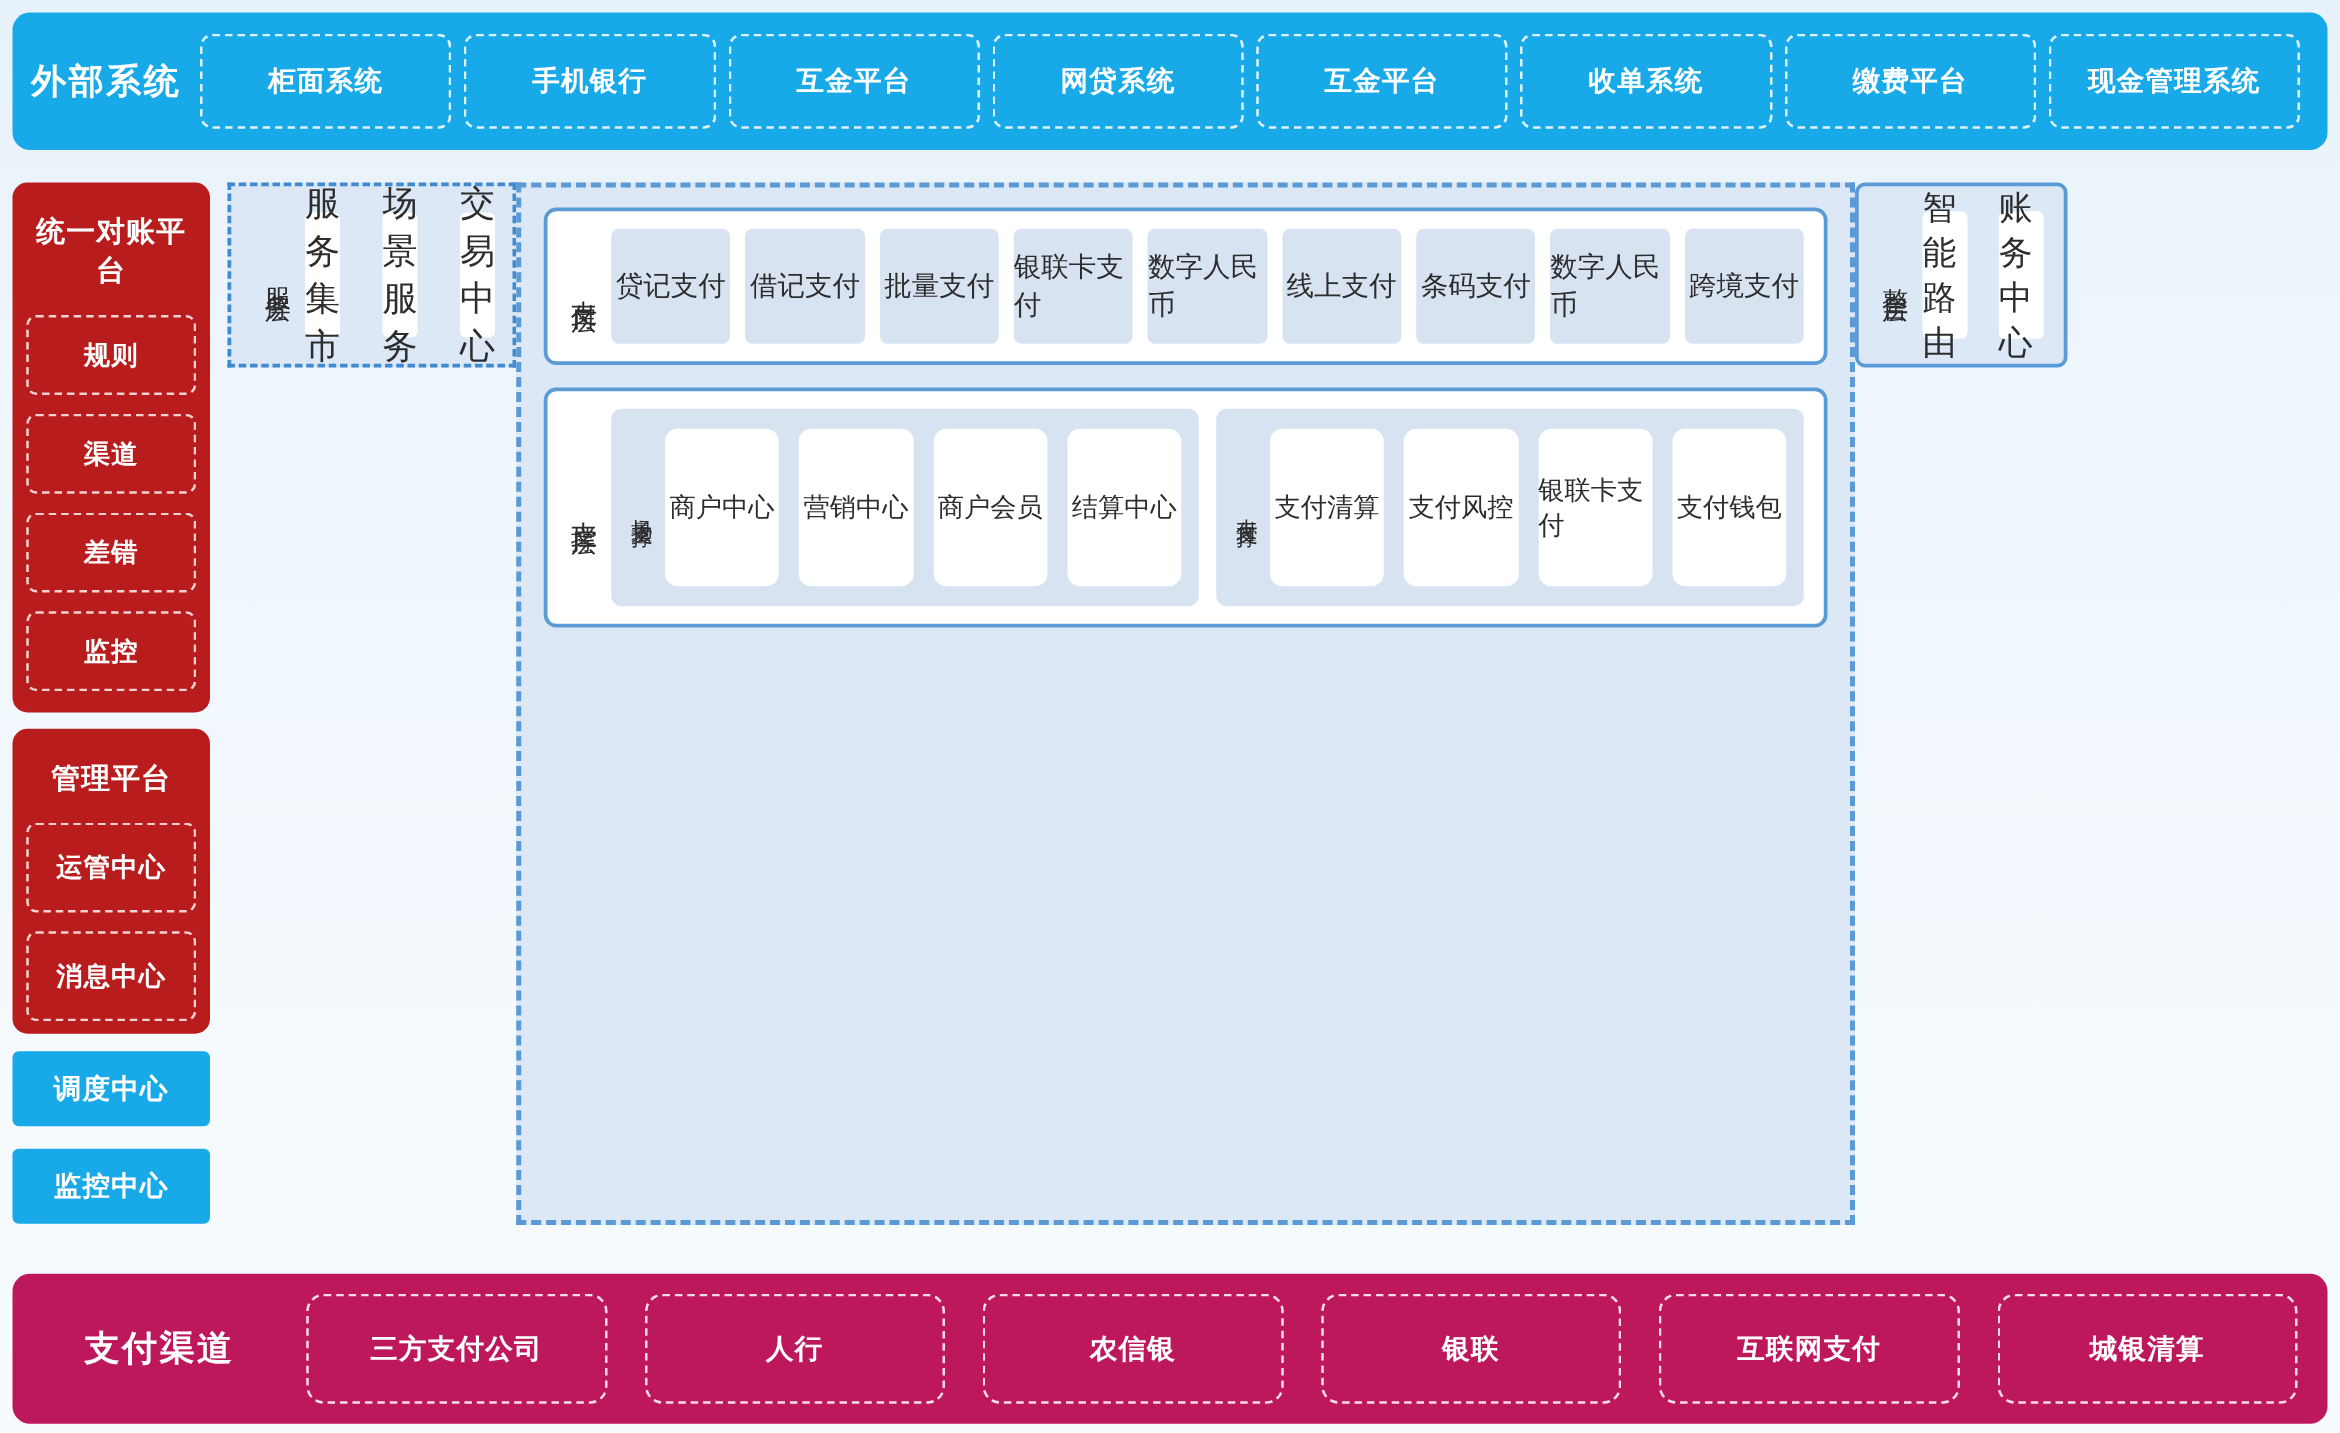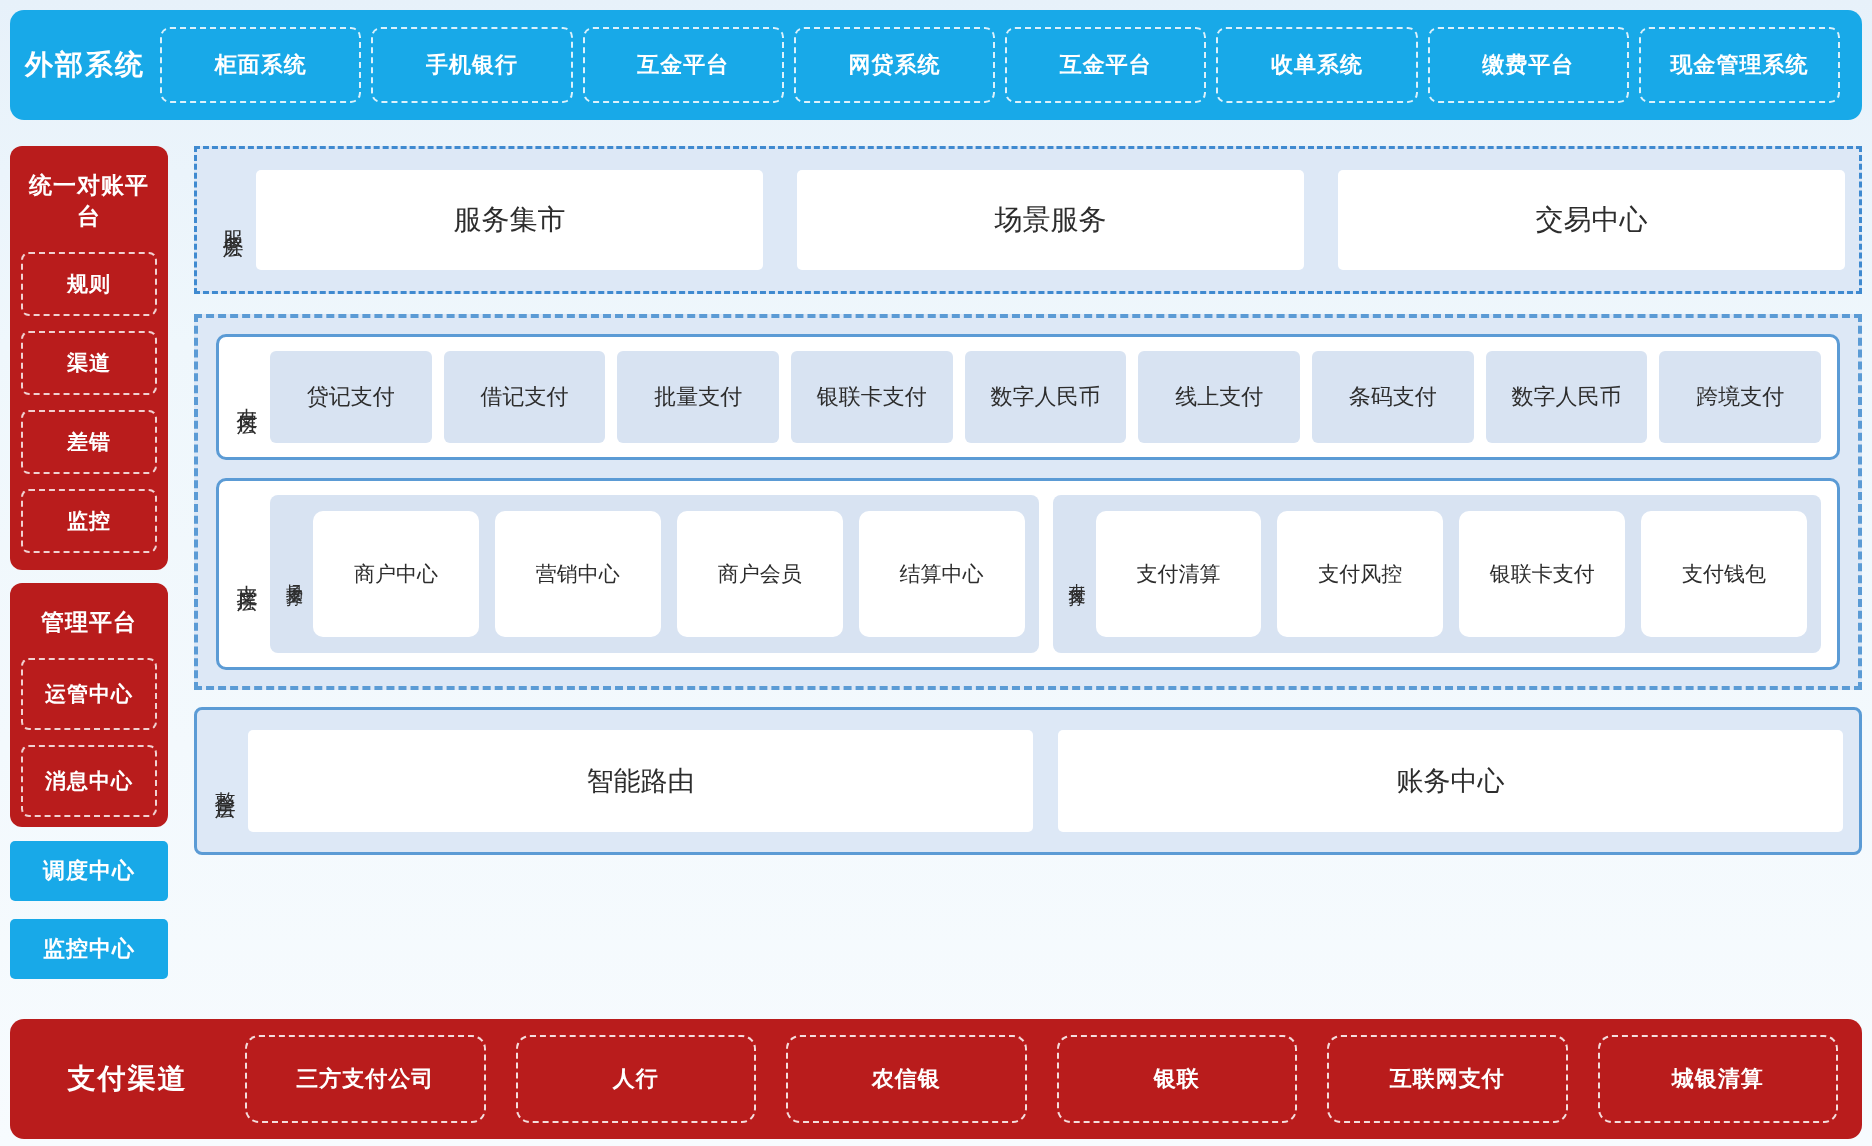--- a/index.html
+++ b/index.html
@@ -44,21 +44,21 @@
   }
   .side-card.tall{height:424px;flex:0 0 424px;margin-bottom:13px;}
   .side-card.short{height:244px;flex:0 0 244px;margin-bottom:14px;}
   .side-card.short .side-item{height:68px;}
   .solo-block{
     height:60px;flex:0 0 60px;background:#18a9e8;border-radius:5px;
     display:flex;align-items:center;justify-content:center;
     color:#fff;font-size:22px;font-weight:bold;letter-spacing:1px;margin-bottom:18px;
   }
 
-  .main{flex:1;display:flex;flex-direction:column;margin-left:12px;}
+  .main{flex:1;display:flex;flex-direction:row;}
 
   .v-label{
     writing-mode:vertical-rl;text-orientation:upright;
     font-size:21px;color:#2d2d2d;letter-spacing:4px;
     margin:0 12px;flex:0 0 auto;line-height:1;
   }
   .v-label.small{font-size:17px;letter-spacing:2px;margin:0 10px 0 16px;}
 
   .service-layer{
     flex:0 0 142px;height:142px;border:3px dashed #3f8ad0;background:#dde8f6;
@@ -96,21 +96,21 @@
 
   .integration{
     flex:0 0 142px;height:142px;border:3px solid #5b9bd5;border-radius:8px;
     background:#dde8f6;display:flex;align-items:center;padding:0 16px 0 6px;
   }
   .integration-boxes{flex:1;display:flex;gap:25px;}
   .integration .white-box{height:102px;font-size:27px;}
 
   
   .bottombar{
-    height:120px;flex:0 0 120px;background:#b91c1c;border-radius:14px;
+    height:120px;flex:0 0 120px;background:#be185d;border-radius:14px;
     display:flex;align-items:center;padding-right:24px;margin-top:22px;
   }
   .bottombar-title{
     width:235px;flex:0 0 235px;text-align:center;color:#fff;
     font-size:28px;font-weight:bold;letter-spacing:2px;
   }
   .bottombar .hbar-items{gap:30px;}
   .bottombar .dashed-box{height:84px;border-radius:14px;}
 </style>
 </head>

